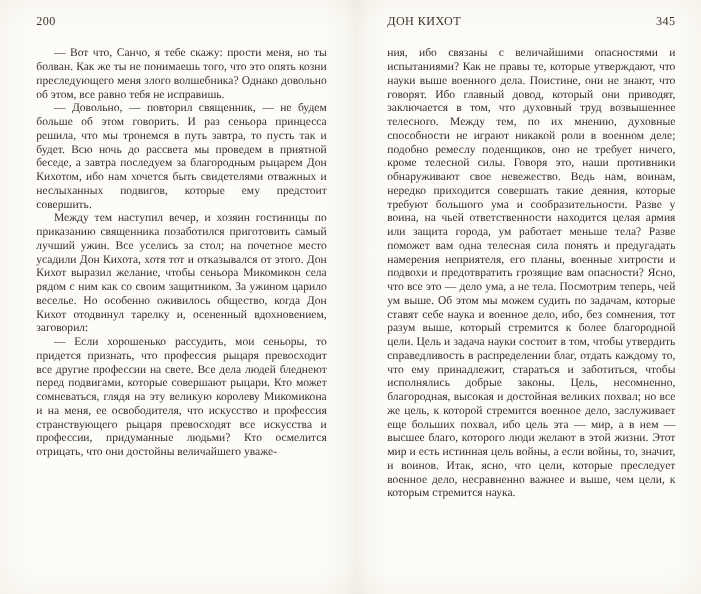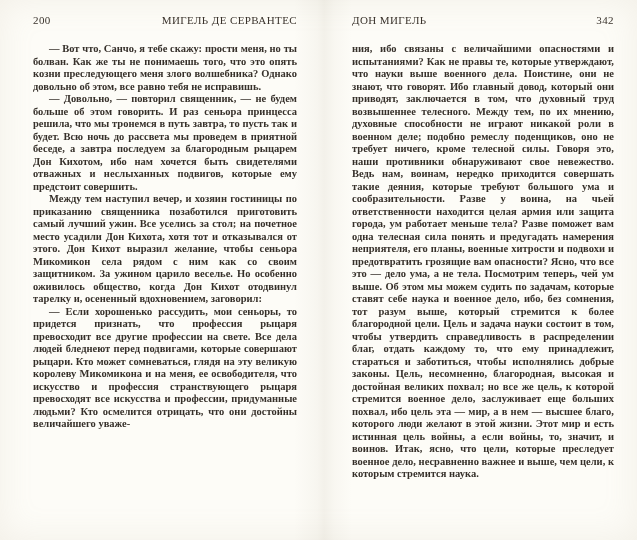--- a/index.html
+++ b/index.html
@@ -52,47 +52,45 @@
     margin-bottom: 17px;
   }
   .page-body p {
     margin: 0;
     font-size: 10.5px;
     line-height: 12.5px;
     text-align: justify;
     hyphens: auto;
     -webkit-hyphens: auto;
     color: #36302a;
-    font-weight: bold;
   }
   .page-body p.indent { text-indent: 16px; }
 </style>
 </head>
 <body>
 
 <div class="spread">
 
   <div class="gutter"></div>
 
   <div class="page page-left">
     <div class="page-header">
       <span>200</span>
-      <span>МИГЕЛЬ ДЕ СЕРВАНТЕС</span>
     </div>
     <div class="page-body">
       <p class="indent">— Вот что, Санчо, я тебе скажу: прости меня, но ты болван. Как же ты не понимаешь того, что это опять козни преследующего меня злого волшебника? Однако довольно об этом, все равно тебя не исправишь.</p>
       <p class="indent">— Довольно, — повторил священник, — не будем больше об этом говорить. И раз сеньора принцесса решила, что мы тронемся в путь завтра, то пусть так и будет. Всю ночь до рассвета мы проведем в приятной беседе, а завтра последуем за благородным рыцарем Дон Кихотом, ибо нам хочется быть свидетелями отважных и неслыханных подвигов, которые ему предстоит совершить.</p>
       <p class="indent">Между тем наступил вечер, и хозяин гостиницы по приказанию священника позаботился приготовить самый лучший ужин. Все уселись за стол; на почетное место усадили Дон Кихота, хотя тот и отказывался от этого. Дон Кихот выразил желание, чтобы сеньора Микомикон села рядом с ним как со своим защитником. За ужином царило веселье. Но особенно оживилось общество, когда Дон Кихот отодвинул тарелку и, осененный вдохновением, заговорил:</p>
       <p class="indent">— Если хорошенько рассудить, мои сеньоры, то придется признать, что профессия рыцаря превосходит все другие профессии на свете. Все дела людей бледнеют перед подвигами, которые совершают рыцари. Кто может сомневаться, глядя на эту великую королеву Микомикона и на меня, ее освободителя, что искусство и профессия странствующего рыцаря превосходят все искусства и профессии, придуманные людьми? Кто осмелится отрицать, что они достойны величайшего уваже-</p>
     </div>
   </div>
 
   <div class="page page-right">
     <div class="page-header">
-      <span>ДОН МИГЕЛЬ</span>
-      <span>342</span>
+      <span>ДОН КИХОТ</span>
+      <span>345</span>
     </div>
     <div class="page-body">
       <p>ния, ибо связаны с величайшими опасностями и испытаниями? Как не правы те, которые утверждают, что науки выше военного дела. Поистине, они не знают, что говорят. Ибо главный довод, который они приводят, заключается в том, что духовный труд возвышеннее телесного. Между тем, по их мнению, духовные способности не играют никакой роли в военном деле; подобно ремеслу поденщиков, оно не требует ничего, кроме телесной силы. Говоря это, наши противники обнаруживают свое невежество. Ведь нам, воинам, нередко приходится совершать такие деяния, которые требуют большого ума и сообразительности. Разве у воина, на чьей ответственности находится целая армия или защита города, ум работает меньше тела? Разве поможет вам одна телесная сила понять и предугадать намерения неприятеля, его планы, военные хитрости и подвохи и предотвратить грозящие вам опасности? Ясно, что все это — дело ума, а не тела. Посмотрим теперь, чей ум выше. Об этом мы можем судить по задачам, которые ставят себе наука и военное дело, ибо, без сомнения, тот разум выше, который стремится к более благородной цели. Цель и задача науки состоит в том, чтобы утвердить справедливость в распределении благ, отдать каждому то, что ему принадлежит, стараться и заботиться, чтобы исполнялись добрые законы. Цель, несомненно, благородная, высокая и достойная великих похвал; но все же цель, к которой стремится военное дело, заслуживает еще больших похвал, ибо цель эта — мир, а в нем — высшее благо, которого люди желают в этой жизни. Этот мир и есть истинная цель войны, а если войны, то, значит, и воинов. Итак, ясно, что цели, которые преследует военное дело, несравненно важнее и выше, чем цели, к которым стремится наука.</p>
     </div>
   </div>
 
 </div>
 
 </body></html>

